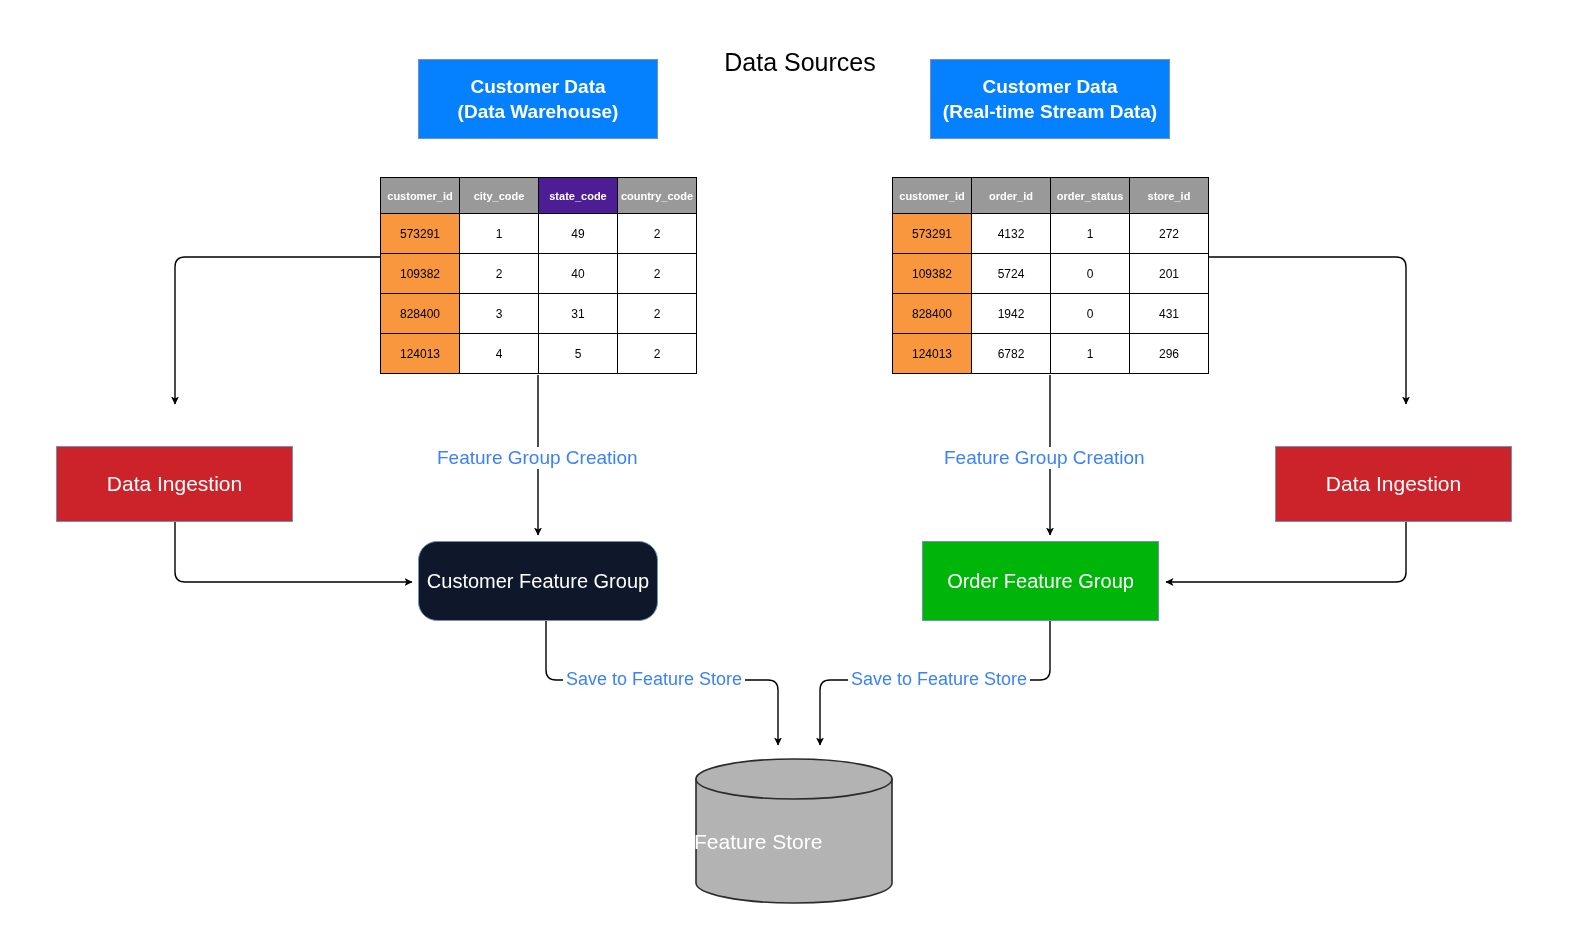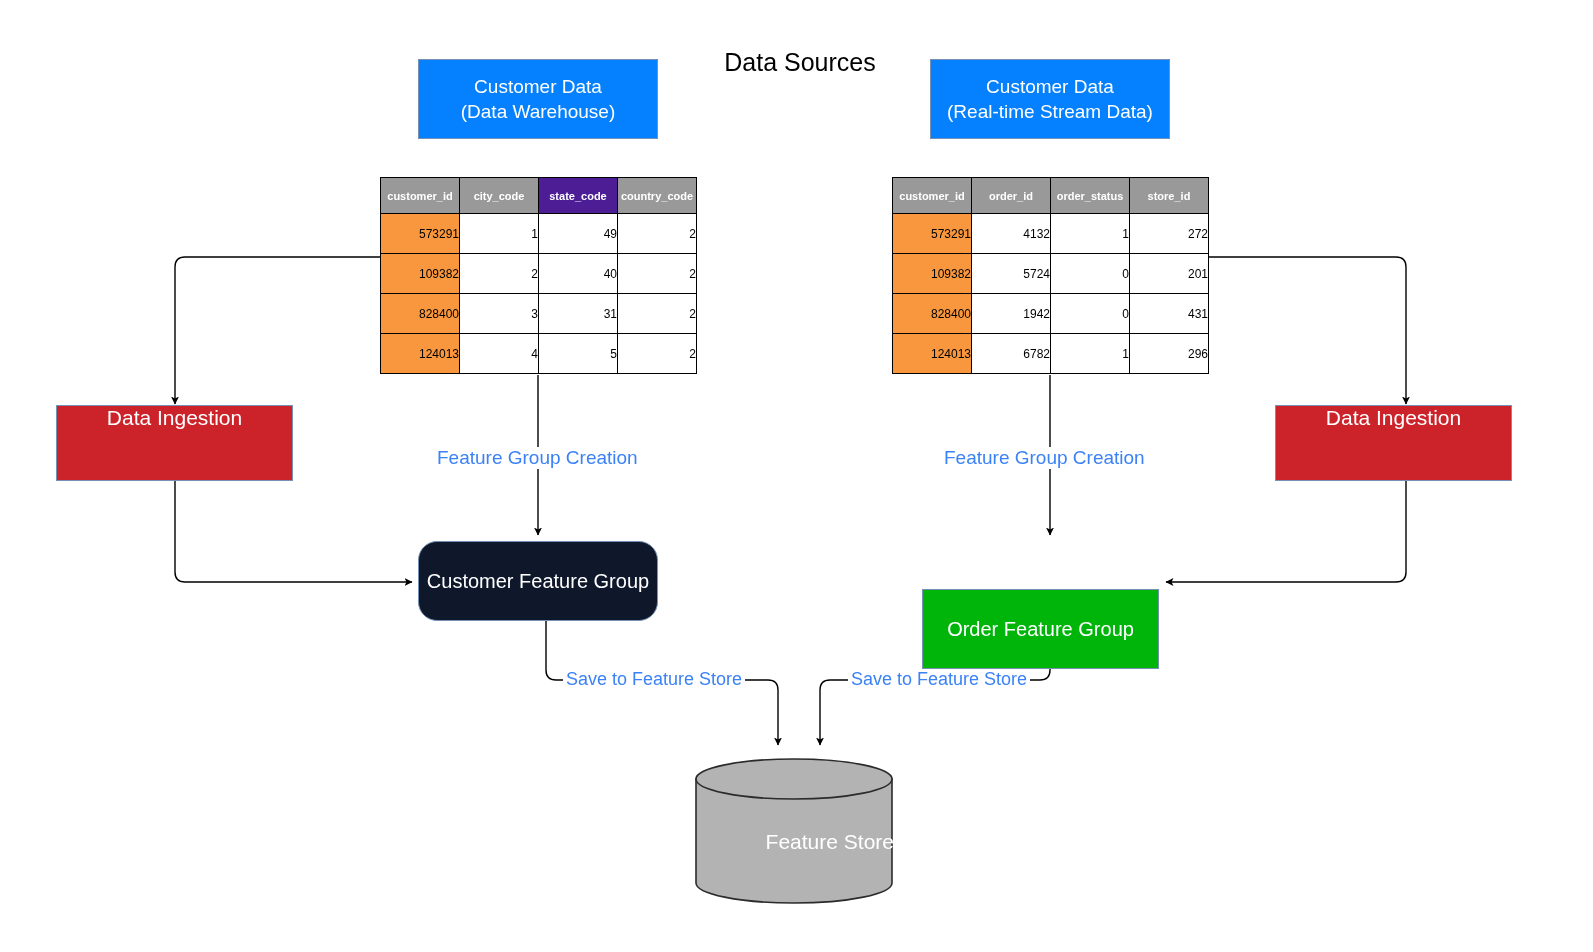--- a/index.html
+++ b/index.html
@@ -31,40 +31,41 @@
     white-space: nowrap;
   }
 
   
   .source-box {
     position: absolute;
     box-sizing: border-box;
     border: 1px solid #7591b5;
     color: #ffffff;
     font-size: 19px;
-    font-weight: normal;
+    font-weight: bold;
     line-height: 1.33;
     text-align: center;
     display: flex;
     align-items: center;
     justify-content: center;
   }
   .source-box span { display: block; }
 
   
   .process-box {
     position: absolute;
     box-sizing: border-box;
     border: 1px solid #7591b5;
     color: #ffffff;
     font-size: 21px;
     text-align: center;
     display: flex;
-    align-items: flex-start;
+    align-items: center;
     justify-content: center;
+    margin-top: 41px;
   }
 
   
   .fg-box {
     position: absolute;
     box-sizing: border-box;
     border: 1px solid #7591b5;
     color: #ffffff;
     font-size: 20px;
     text-align: center;
@@ -88,21 +89,21 @@
     padding: 0;
     text-align: center;
     overflow: hidden;
   }
   .data-table td {
     font-size: 12px;
     color: #000000;
     height: 39px;
     border: 1px solid #000000;
     padding: 0;
-    text-align: right;
+    text-align: center;
     background: #ffffff;
   }
   .data-table td.keycol {
     font-weight: normal;
   }
 
   
   .edge-label {
     position: absolute;
     font-size: 19px;
@@ -113,21 +114,21 @@
   }
   .edge-label.small {
     font-size: 18px;
   }
 
   
   .cylinder-label {
     position: absolute;
     color: #ffffff;
     font-size: 21px;
-    text-align: right;
+    text-align: left;
     white-space: nowrap;
   }
 
   svg.edges {
     position: absolute;
     left: 0;
     top: 0;
     width: 1593px;
     height: 952px;
     pointer-events: none;
@@ -269,21 +270,21 @@
   </div>
 
   <div class="process-box" style="left:1275px; top:405px; width:237px; height:76px; background:#CC2229;">
     <span>Data Ingestion</span>
   </div>
 
   <div class="fg-box" style="left:418px; top:541px; width:240px; height:80px; background:#0f172a;border-radius:19px;">
     <span>Customer Feature Group</span>
   </div>
 
-  <div class="fg-box" style="left:922px; top:541px; width:237px; height:80px; background:#00B50A;margin-top:48px;">
+  <div class="fg-box" style="left:922px; top:541px; width:237px; height:80px; background:#00B50A;">
     <span>Order Feature Group</span>
   </div>
 
   <div class="edge-label" style="left:434px; top:447px;">
     <span>Feature Group Creation</span>
   </div>
 
   <div class="edge-label" style="left:941px; top:447px;">
     <span>Feature Group Creation</span>
   </div>

